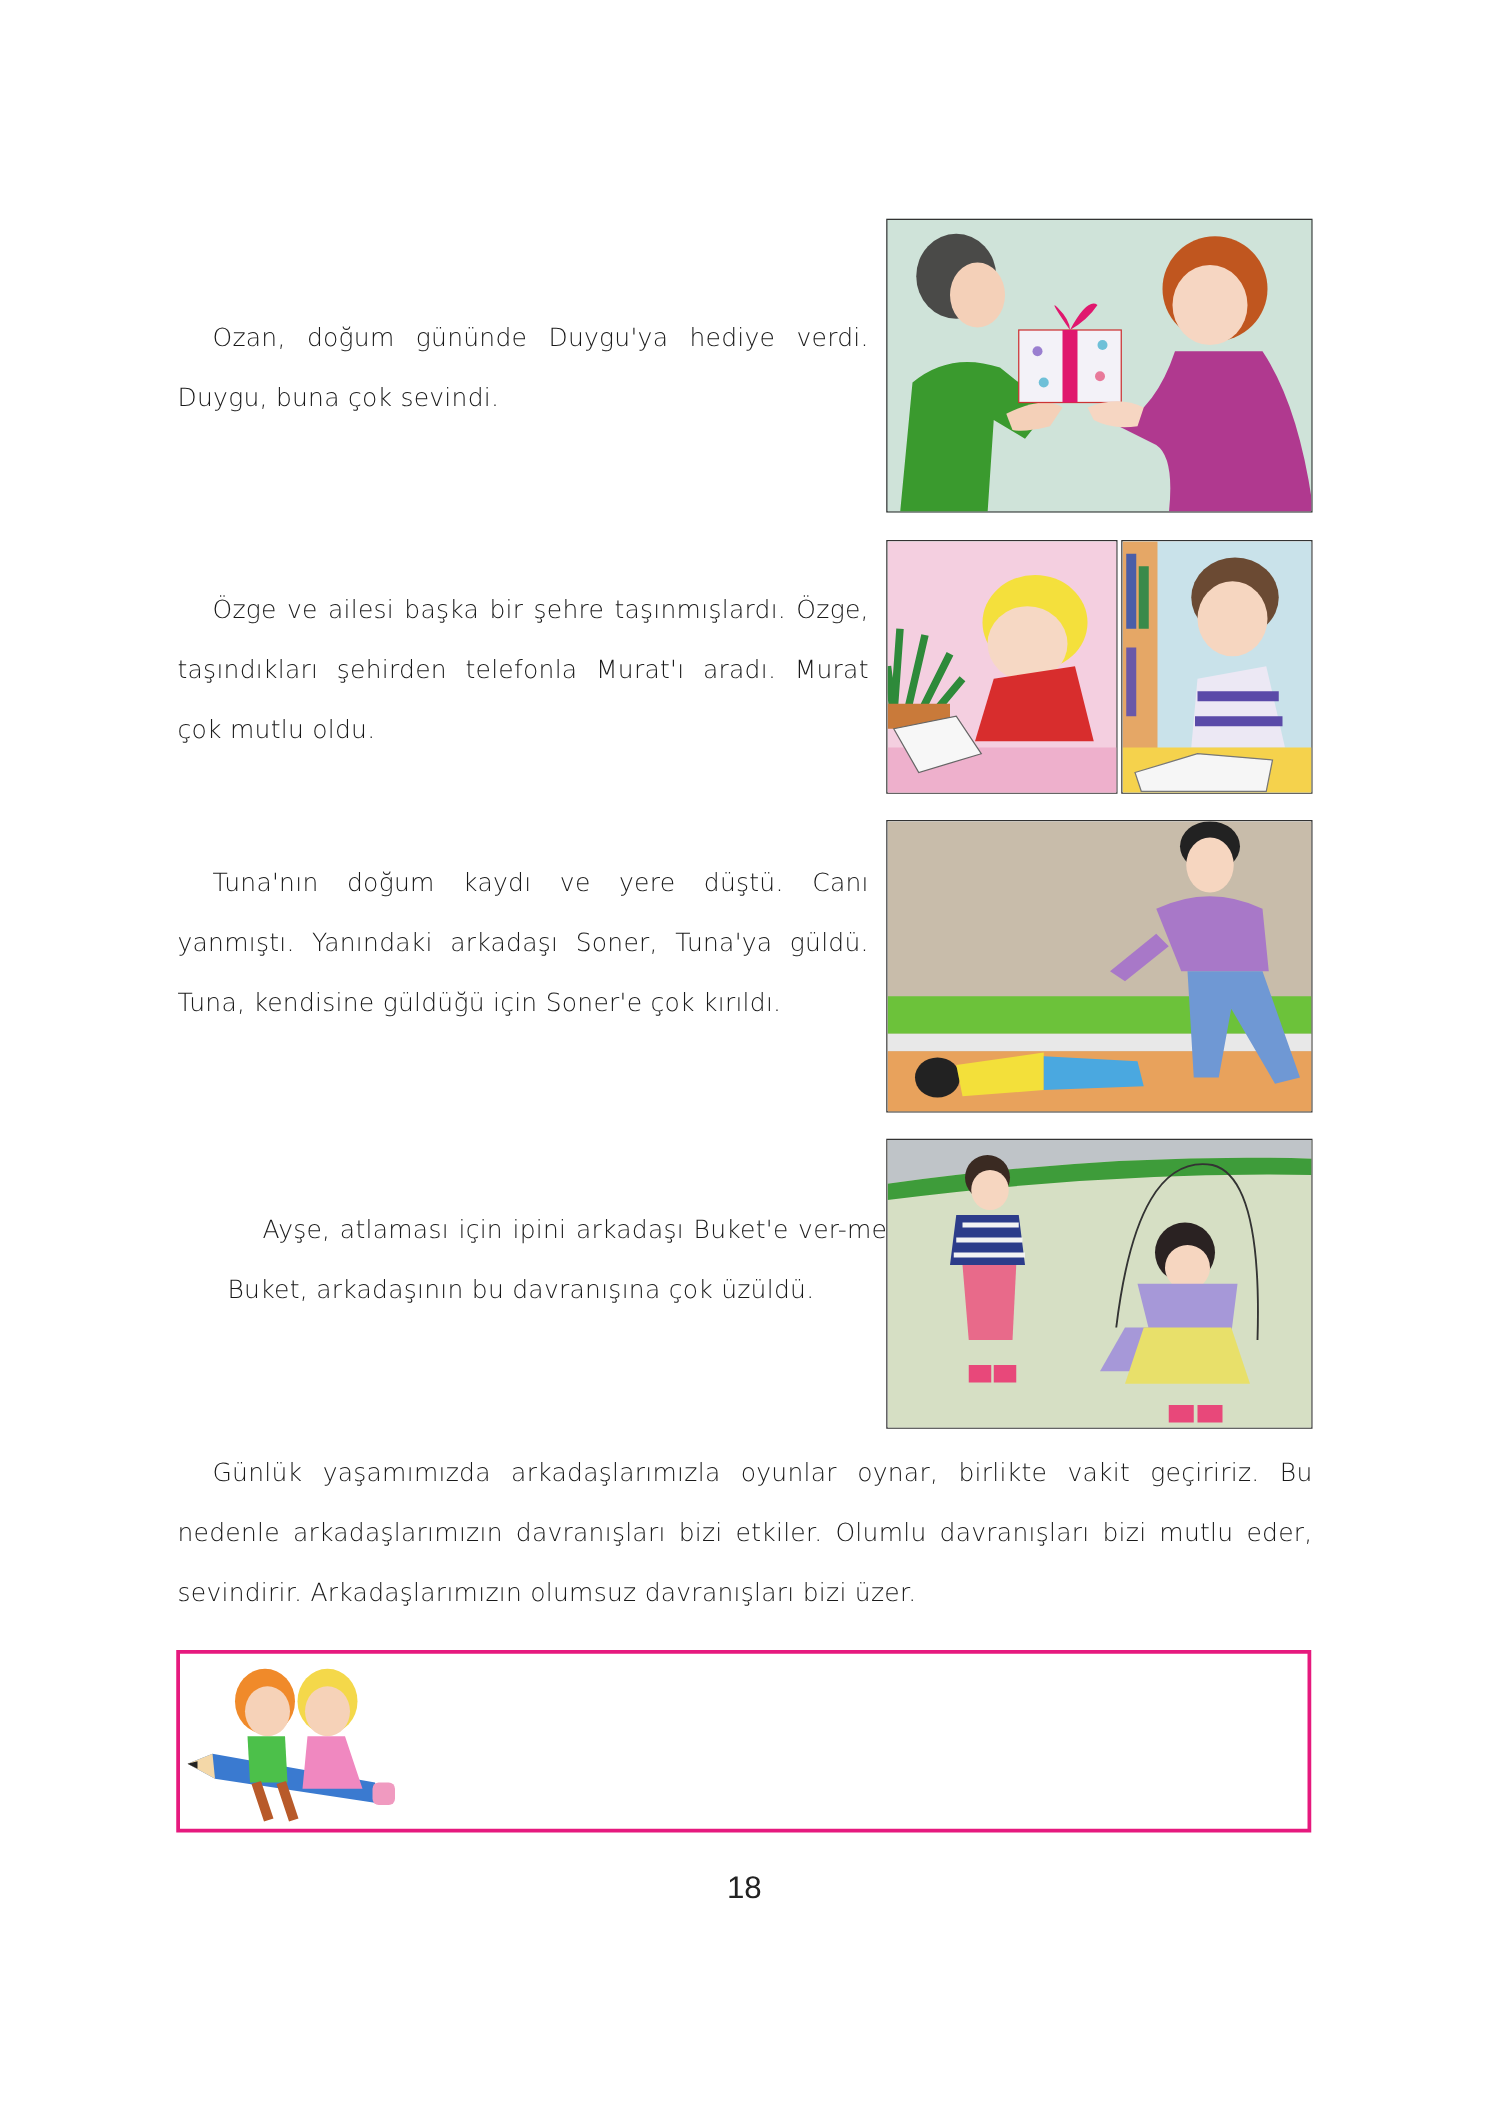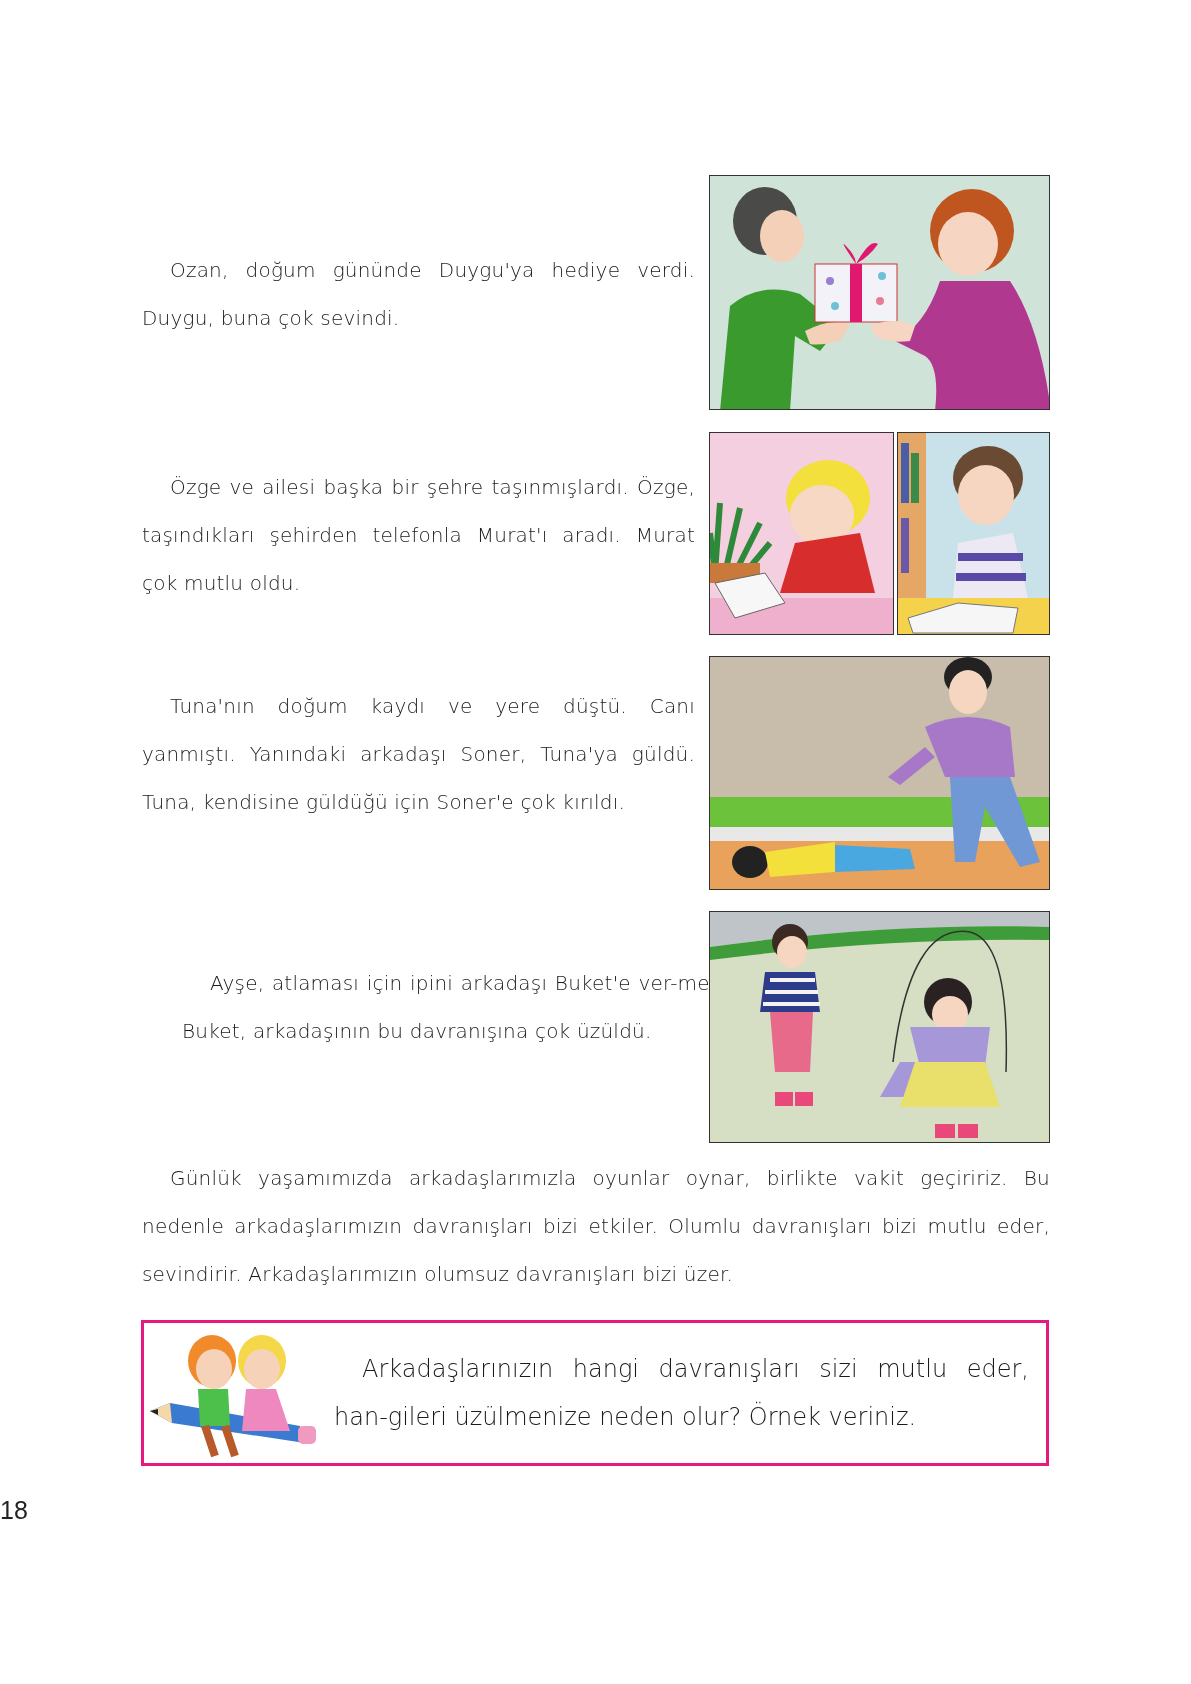--- a/index.html
+++ b/index.html
@@ -7,21 +7,21 @@
          font-family:"DejaVu Sans", sans-serif; color:#1a1a1a; }
   .para { position:absolute; left:142px; width:553px; font-size:20px; line-height:48px;
           text-align:justify; font-weight:300; letter-spacing:0.2px; }
   .para .indent { display:inline-block; width:28px; }
   .wide { width:908px; }
   .pic { position:absolute; border:1.5px solid #333; overflow:hidden; box-sizing:border-box; }
   .box { position:absolute; left:141px; top:1320px; width:908px; height:146px;
          border:3px solid #e6197e; box-sizing:border-box; background:#fff; }
   .box-text { position:absolute; left:190px; top:22px; width:695px; font-size:24px; line-height:48px;
               text-align:justify; font-weight:300; }
-  .pagenum { position:absolute; left:0; width:1191px; top:1496px; text-align:left;
+  .pagenum { position:absolute; left:0; width:1191px; top:1496px; text-align:center;
              font-family:"Liberation Sans", sans-serif; font-size:25px; color:#222; }
 </style>
 </head>
 <body>
 
 <div class="para" style="top:246px;"><span class="indent"></span><span>Ozan, doğum gününde Duygu'ya hediye verdi. Duygu, buna çok sevindi.</span></div>
 <div class="pic" style="left:709px; top:175px; width:341px; height:235px; background:#cfe3dc;">
   <svg width="341" height="235" viewBox="0 0 341 235">
     <rect width="341" height="235" fill="#cfe3d9"></rect>
     <ellipse cx="55" cy="45" rx="32" ry="34" fill="#4a4a48"></ellipse>
@@ -123,16 +123,15 @@
     <polygon points="0,80 8,78 8,84" fill="#222"></polygon>
     <rect x="148" y="95" width="18" height="18" rx="5" fill="#f09ac0"></rect>
     <ellipse cx="62" cy="30" rx="24" ry="26" fill="#f08a2a"></ellipse>
     <ellipse cx="64" cy="38" rx="18" ry="20" fill="#f6d2b8"></ellipse>
     <path d="M48 58 L78 58 L80 95 L50 95 Z" fill="#4cc04a"></path>
     <ellipse cx="112" cy="30" rx="24" ry="26" fill="#f4d84a"></ellipse>
     <ellipse cx="112" cy="38" rx="18" ry="20" fill="#f6d2b8"></ellipse>
     <path d="M96 58 L126 58 L140 100 L92 100 Z" fill="#f088c0"></path>
     <path d="M55 95 L65 125 M75 95 L85 125" stroke="#b85a2a" stroke-width="8"></path>
   </svg>
-  <div class="box-text"><span class="indent" style="display:inline-block;width:28px;"></span><span>Arkadaşlarınızın hangi davranışları sizi mutlu eder, han-gileri üzülmenize neden olur? Örnek veriniz.</span></div>
 </div>
 
 <div class="pagenum">18</div>
 
 </body></html>

